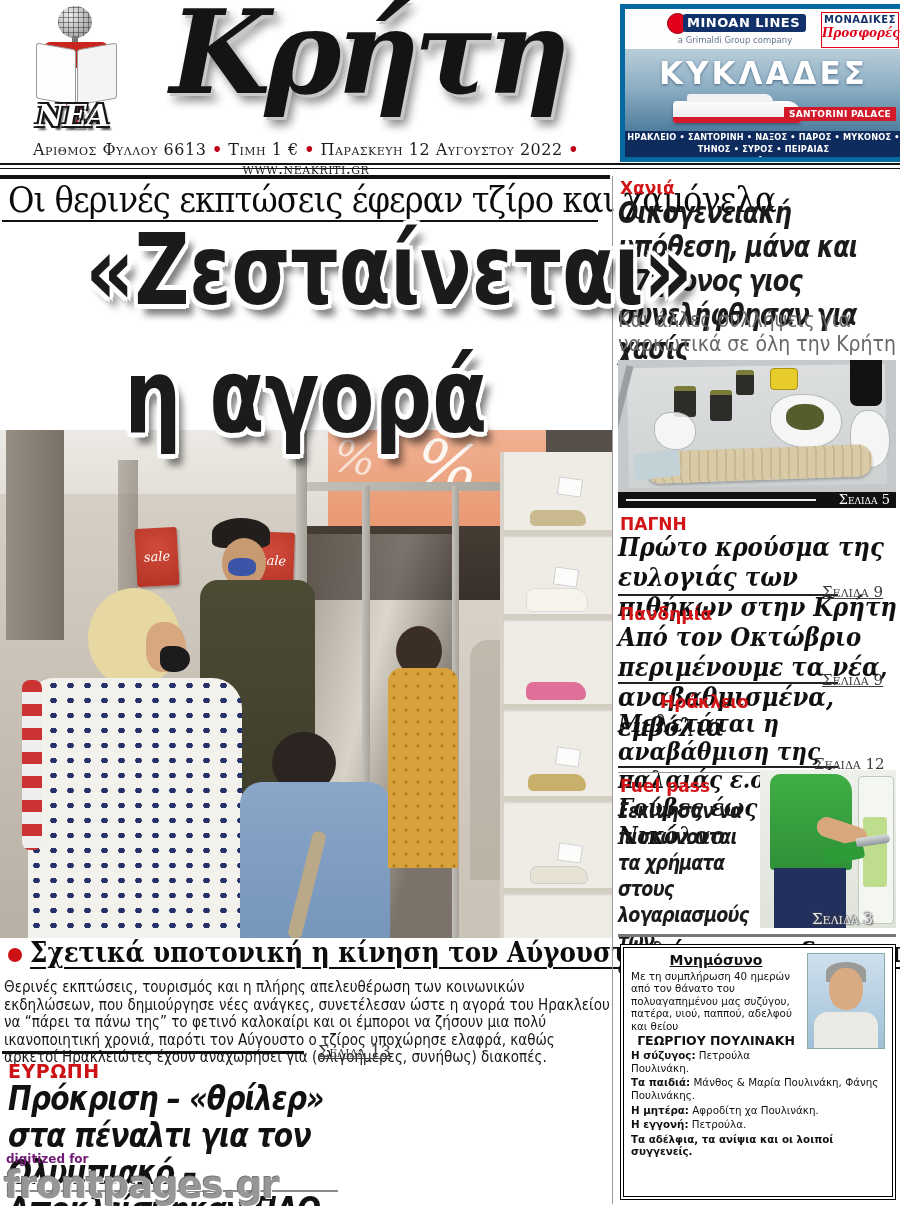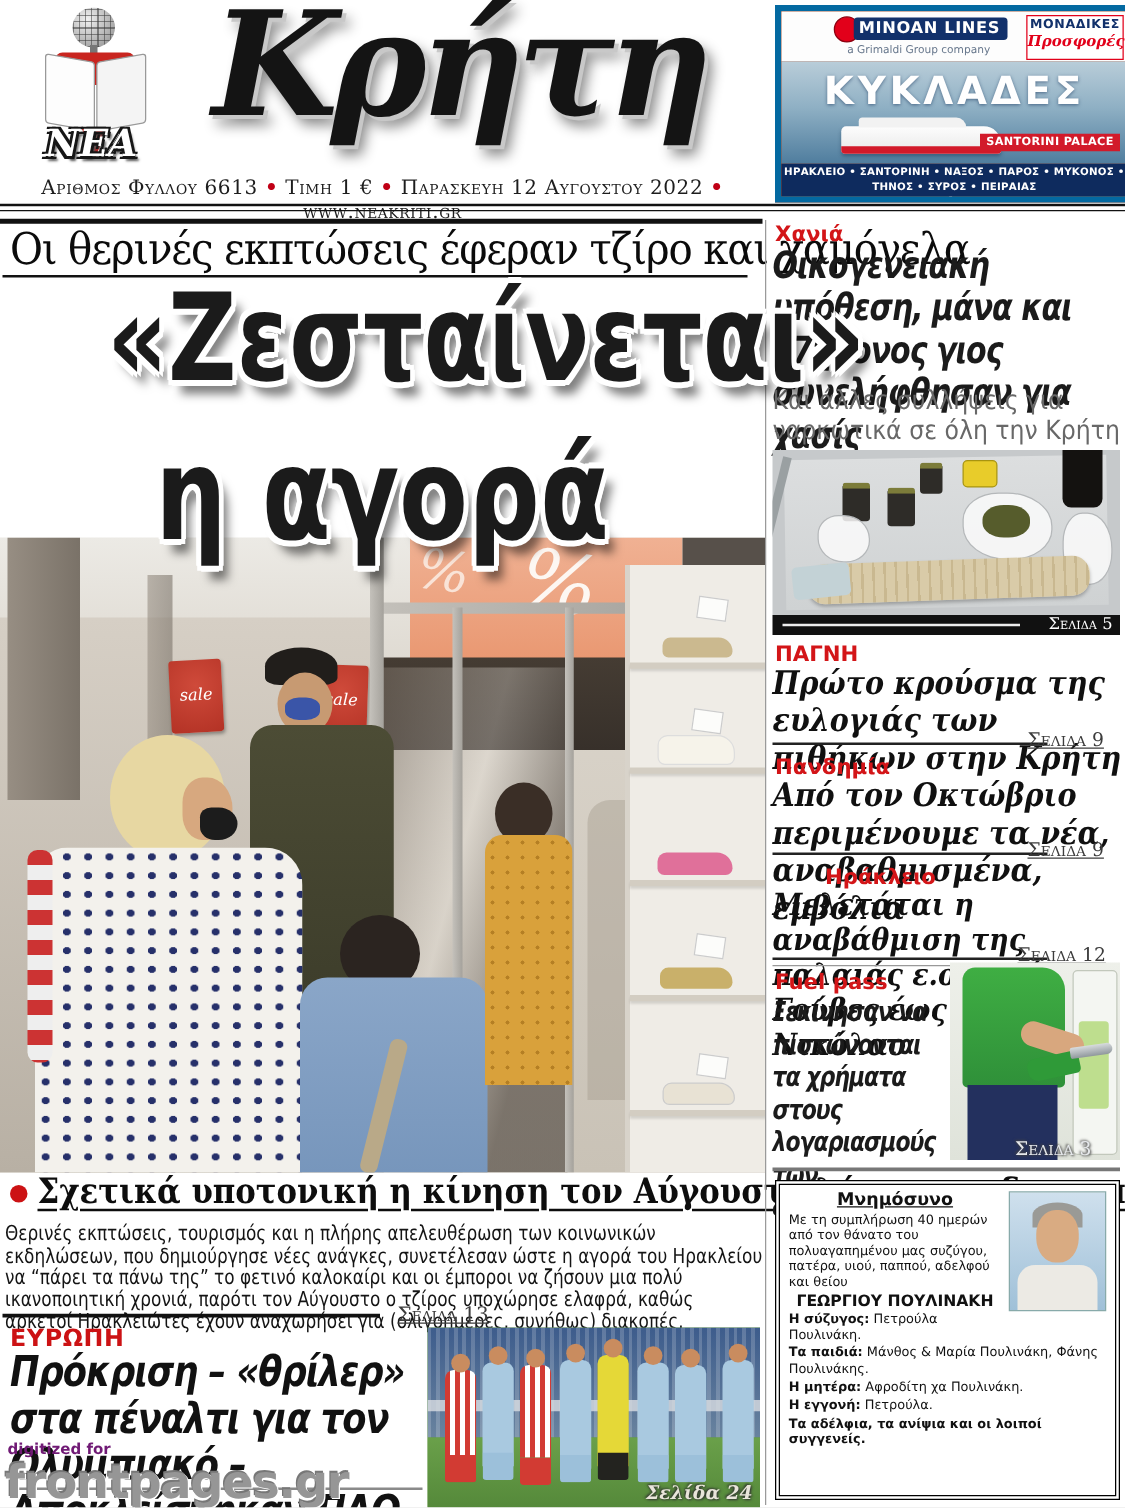--- a/index.html
+++ b/index.html
@@ -290,34 +290,20 @@
 
   <div class="abs bullet-dot"></div>
   <div class="abs bullet-line"><span class="cx">Σχετικά υποτονική η κίνηση τον Αύγουστο λόγω των διακοπών των ντόπιων</span></div>
   <div class="abs lead-body">Θερινές εκπτώσεις, τουρισμός και η πλήρης απελευθέρωση των κοινωνικών εκδηλώσεων, που δημιούργησε νέες ανάγκες, συνετέλεσαν ώστε η αγορά του Ηρακλείου να “πάρει τα πάνω της” το φετινό καλοκαίρι και οι έμποροι να ζήσουν μια πολύ ικανοποιητική χρονιά, παρότι τον Αύγουστο ο τζίρος υποχώρησε ελαφρά, καθώς αρκετοί Ηρακλειώτες έχουν αναχωρήσει για (ολιγοήμερες, συνήθως) διακοπές.</div>
   <div class="abs p13-rule"></div>
   <div class="pref" style="left:318px;top:1042px;">Σελιδα 13</div>
 
   <div class="abs sport-tag">ΕΥΡΩΠΗ</div>
   <div class="abs sport-head">Πρόκριση – «θρίλερ» στα πέναλτι για τον Ολυμπιακό – Αποκλείστηκαν ΠΑΟ και Άρης</div>
 
-  <div class="abs football">
-    <div class="fb-crowd"></div>
-    <div class="fb-board"></div>
-    <div class="fb-pitch"></div>
-    <div class="player kit-stripe" style="left:14px;top:34px;height:68px;"></div>
-    <div class="player kit-blue" style="left:44px;top:28px;height:72px;"></div>
-    <div class="player kit-stripe" style="left:74px;top:30px;height:74px;"></div>
-    <div class="player kit-blue" style="left:106px;top:26px;height:76px;"></div>
-    <div class="player kit-ref" style="left:136px;top:22px;height:78px;"></div>
-    <div class="player kit-blue" style="left:168px;top:28px;height:74px;"></div>
-    <div class="player kit-blue" style="left:198px;top:30px;height:72px;"></div>
-    <div class="player kit-blue" style="left:236px;top:26px;height:76px;"></div>
-    <div class="fb-caption">Σελίδα 24</div>
-  </div>
 
   <div class="abs wm1">digitized for</div>
   <div class="abs wm2">frontpages.gr</div>
   <div class="abs wm-line"></div>
 
   <div class="abs divider"></div>
 
   <div class="tag" style="left:620px;top:178px;">Χανιά</div>
   <div class="story-head-sans" style="left:618px;top:196px;">Οικογενειακή υπόθεση, μάνα και 17χρονος γιος συνελήφθησαν για χασίς</div>
   <div class="story-sub" style="top:308px;">Και άλλες συλλήψεις για ναρκωτικά σε όλη την Κρήτη</div>

